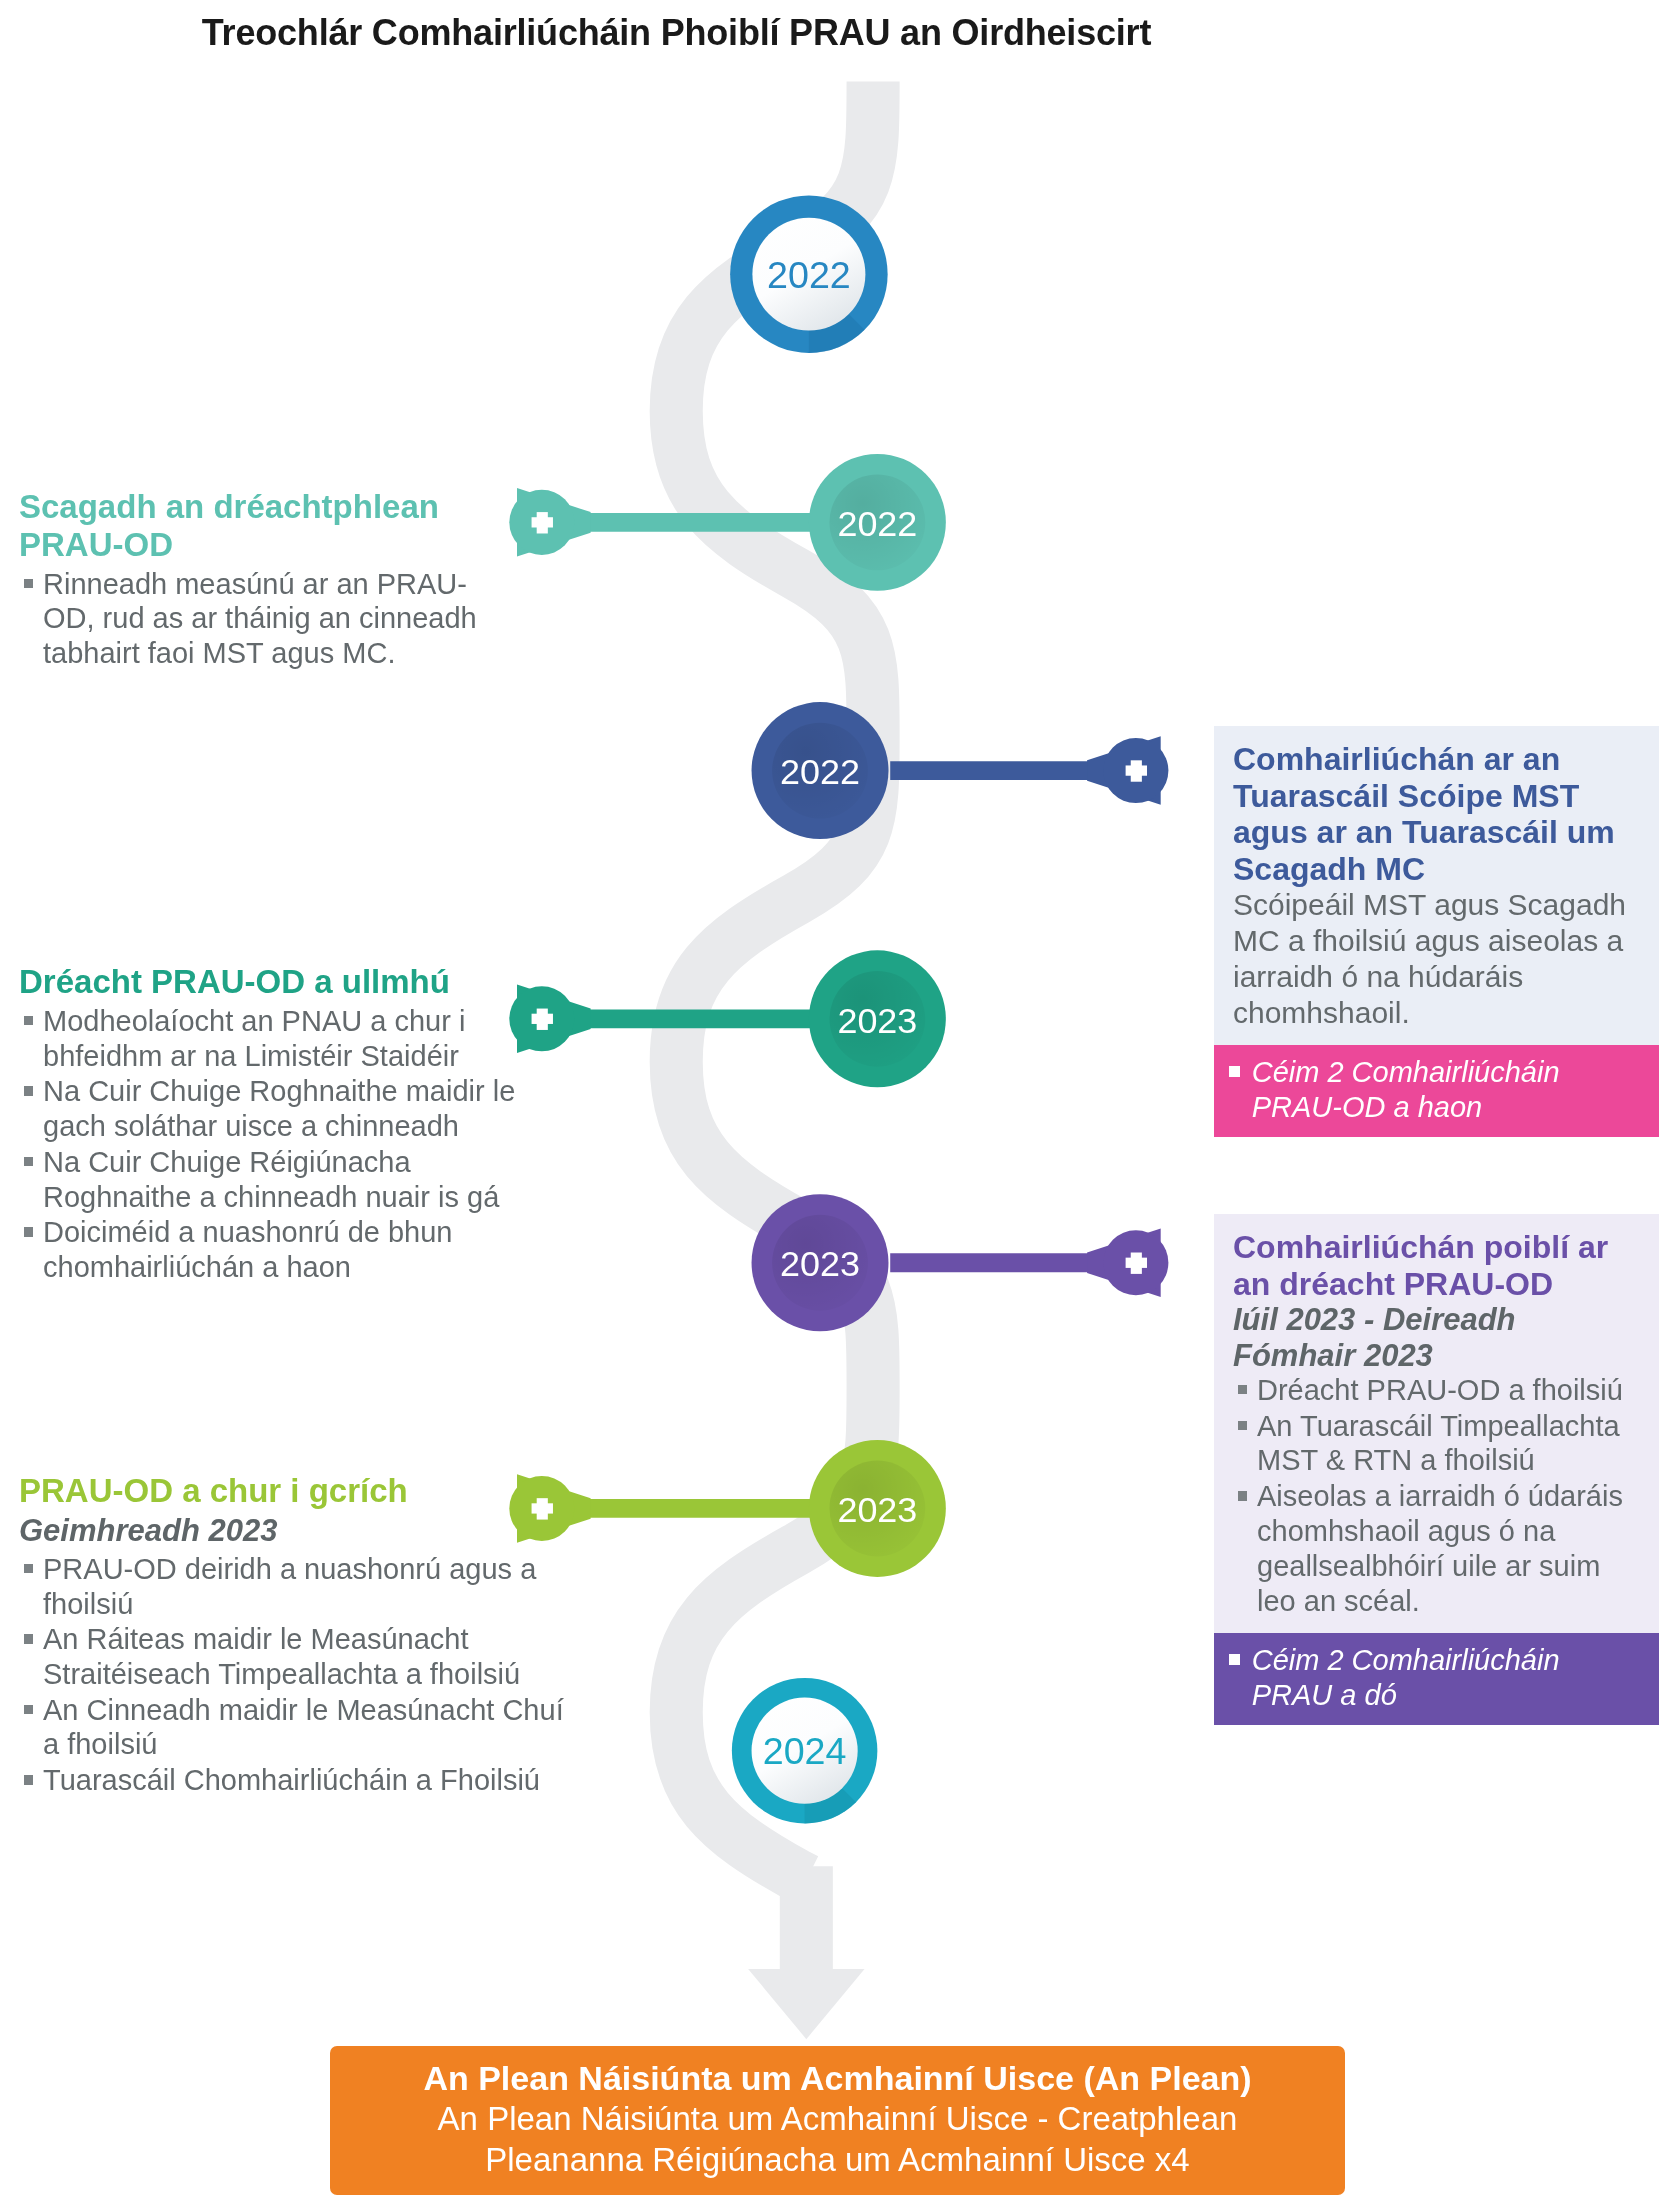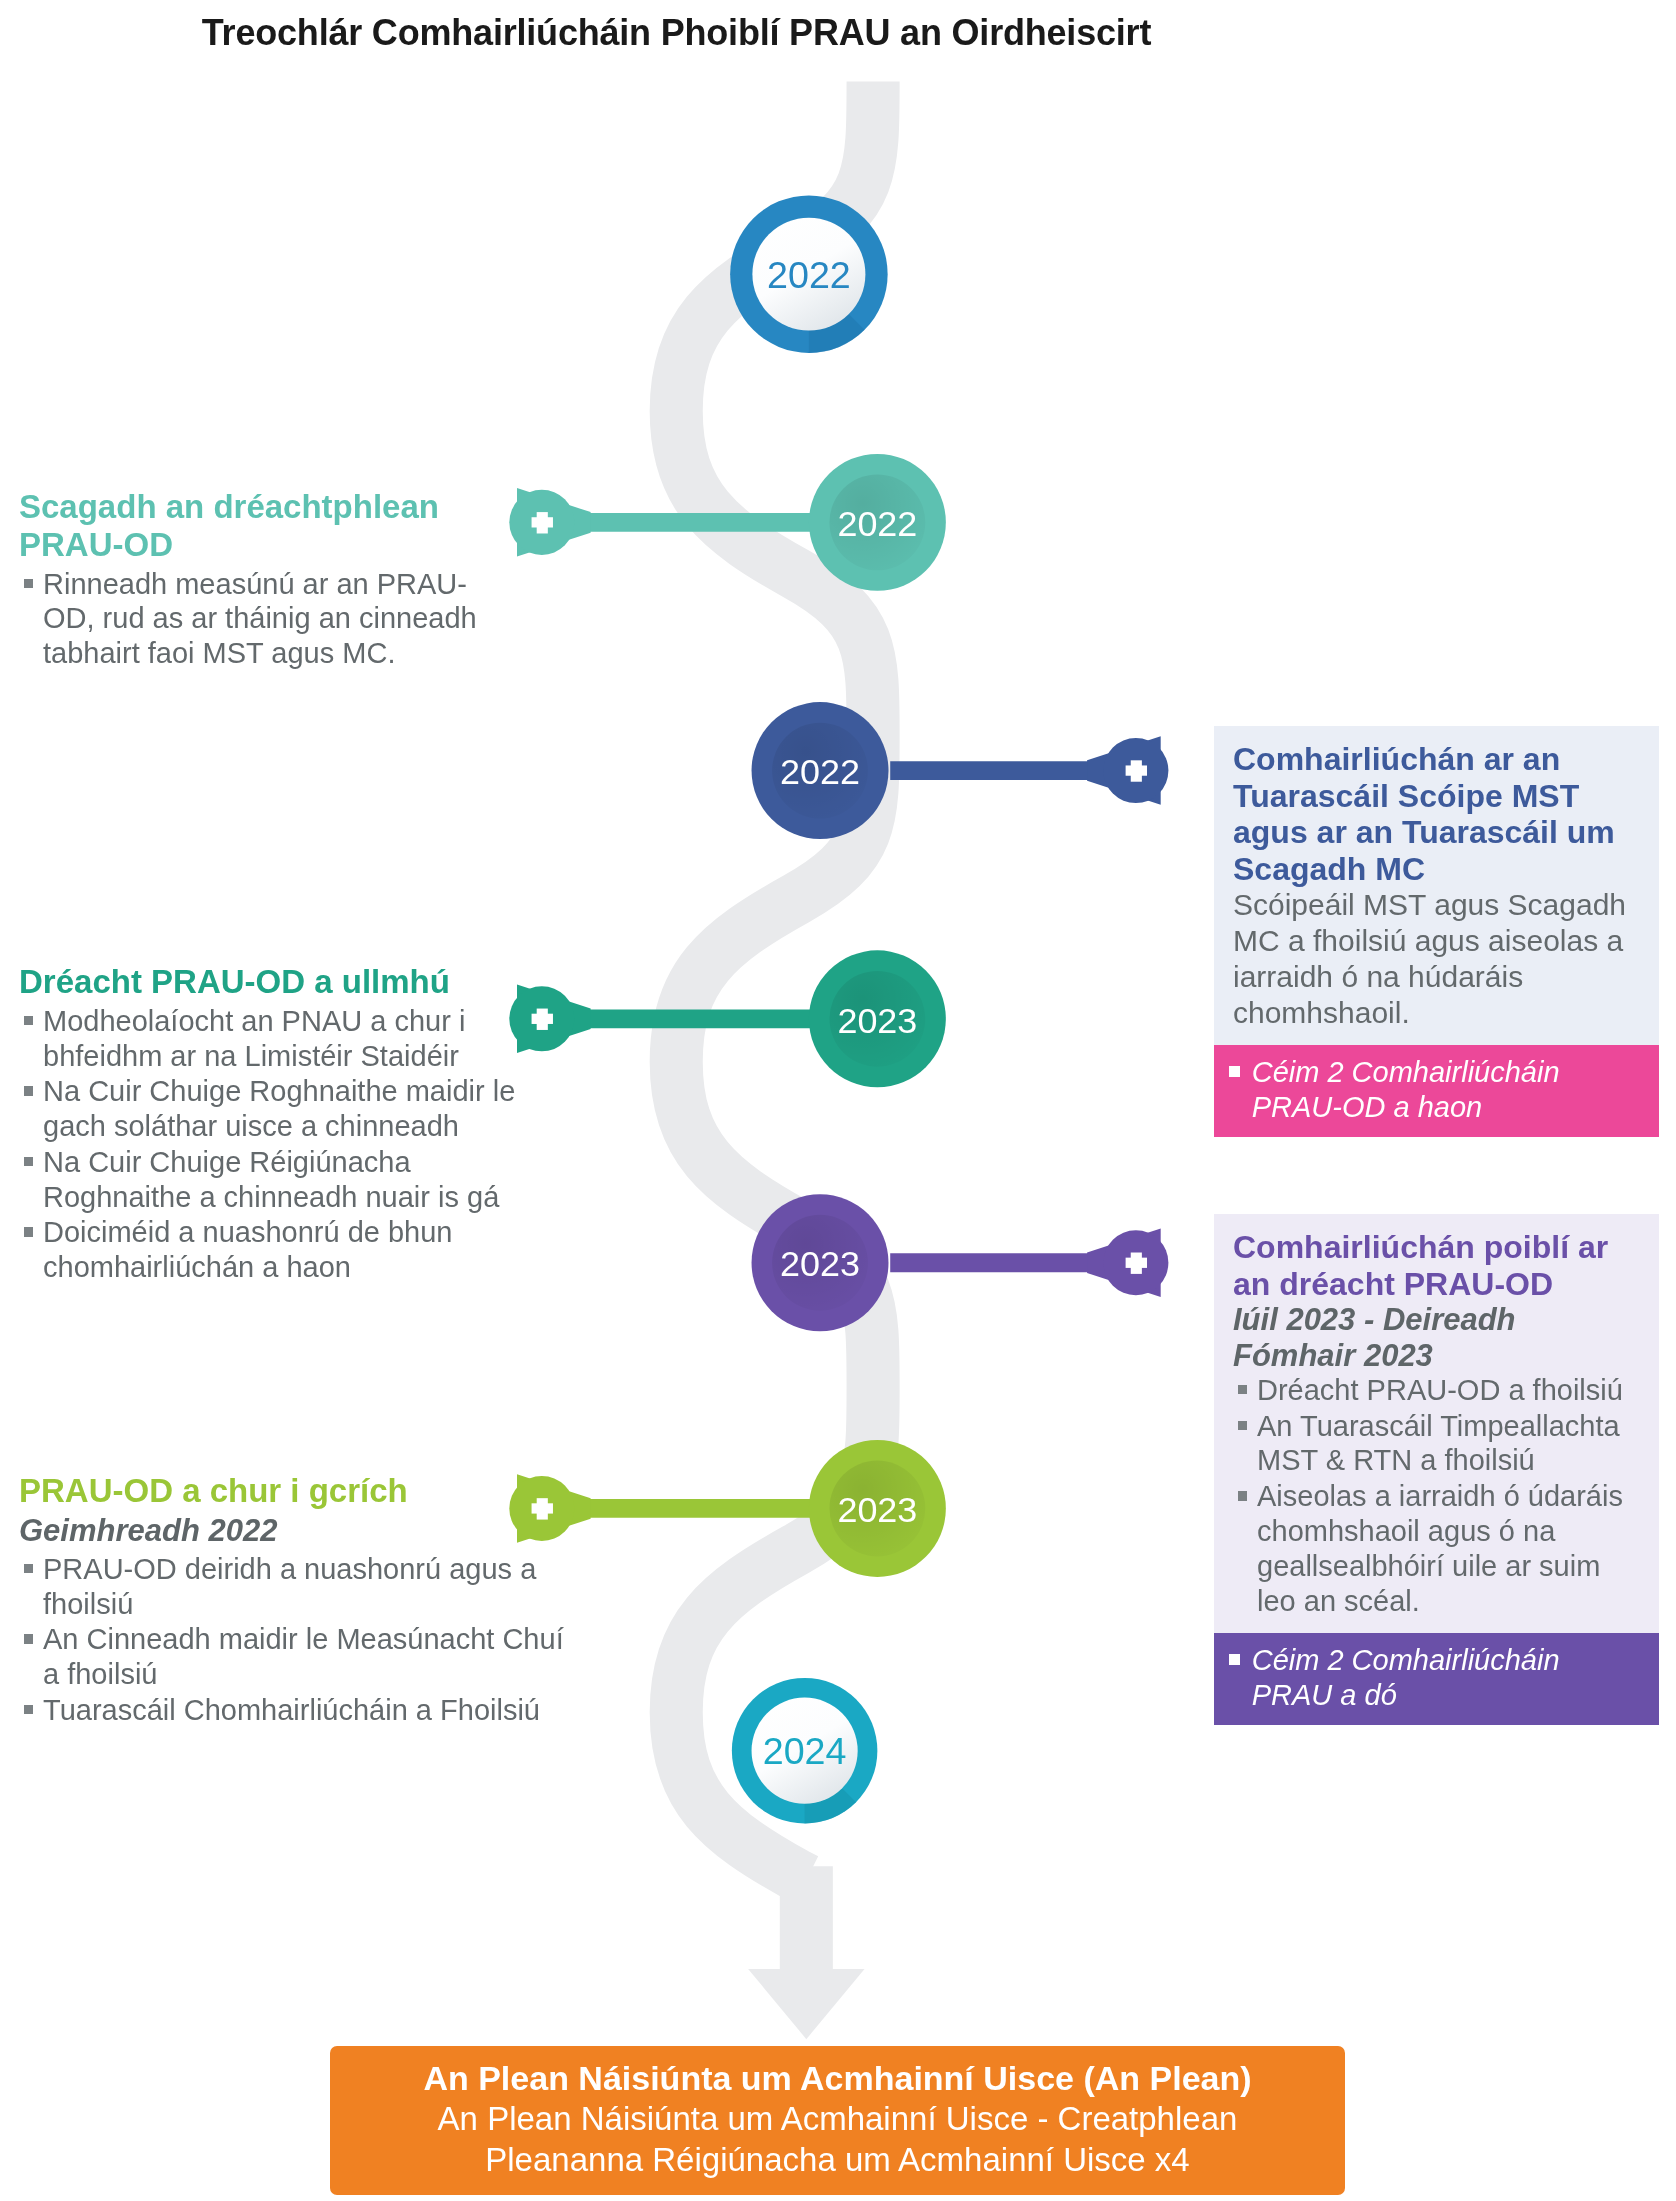--- a/index.html
+++ b/index.html
@@ -202,23 +202,24 @@
   <ul class="ul">
     <li>Modheolaíocht an PNAU a chur i bhfeidhm ar na Limistéir Staidéir</li>
     <li>Na Cuir Chuige Roghnaithe maidir le gach soláthar uisce a chinneadh</li>
     <li>Na Cuir Chuige Réigiúnacha Roghnaithe a chinneadh nuair is gá</li>
     <li>Doiciméid a nuashonrú de bhun chomhairliúchán a haon</li>
   </ul>
 </div>
 
 <div class="lblock" style="left:19px;top:1472px;width:548px;">
   <div class="lhead" style="color:#9ac637;">PRAU-OD a chur i gcrích</div>
-  <div class="lsub">Geimhreadh 2022</div>
+  <div class="lsub">Geimhreadh 2023</div>
   <ul class="ul">
     <li>PRAU-OD deiridh a nuashonrú agus a fhoilsiú</li>
+    <li>An Ráiteas maidir le Measúnacht Straitéiseach Timpeallachta a fhoilsiú</li>
     <li>An Cinneadh maidir le Measúnacht Chuí a fhoilsiú</li>
     <li>Tuarascáil Chomhairliúcháin a Fhoilsiú</li>
   </ul>
 </div>
 
 <div class="rbox" style="left:1214px;top:726px;">
   <div class="rbody" style="background:#eaeef6;">
     <div class="rhead" style="color:#3d5a9b;">Comhairliúchán ar an Tuarascáil Scóipe MST agus ar an Tuarascáil um Scagadh MC</div>
     <div class="rpara">Scóipeáil MST agus Scagadh MC a fhoilsiú agus aiseolas a iarraidh ó na húdaráis chomhshaoil.</div>
   </div>

